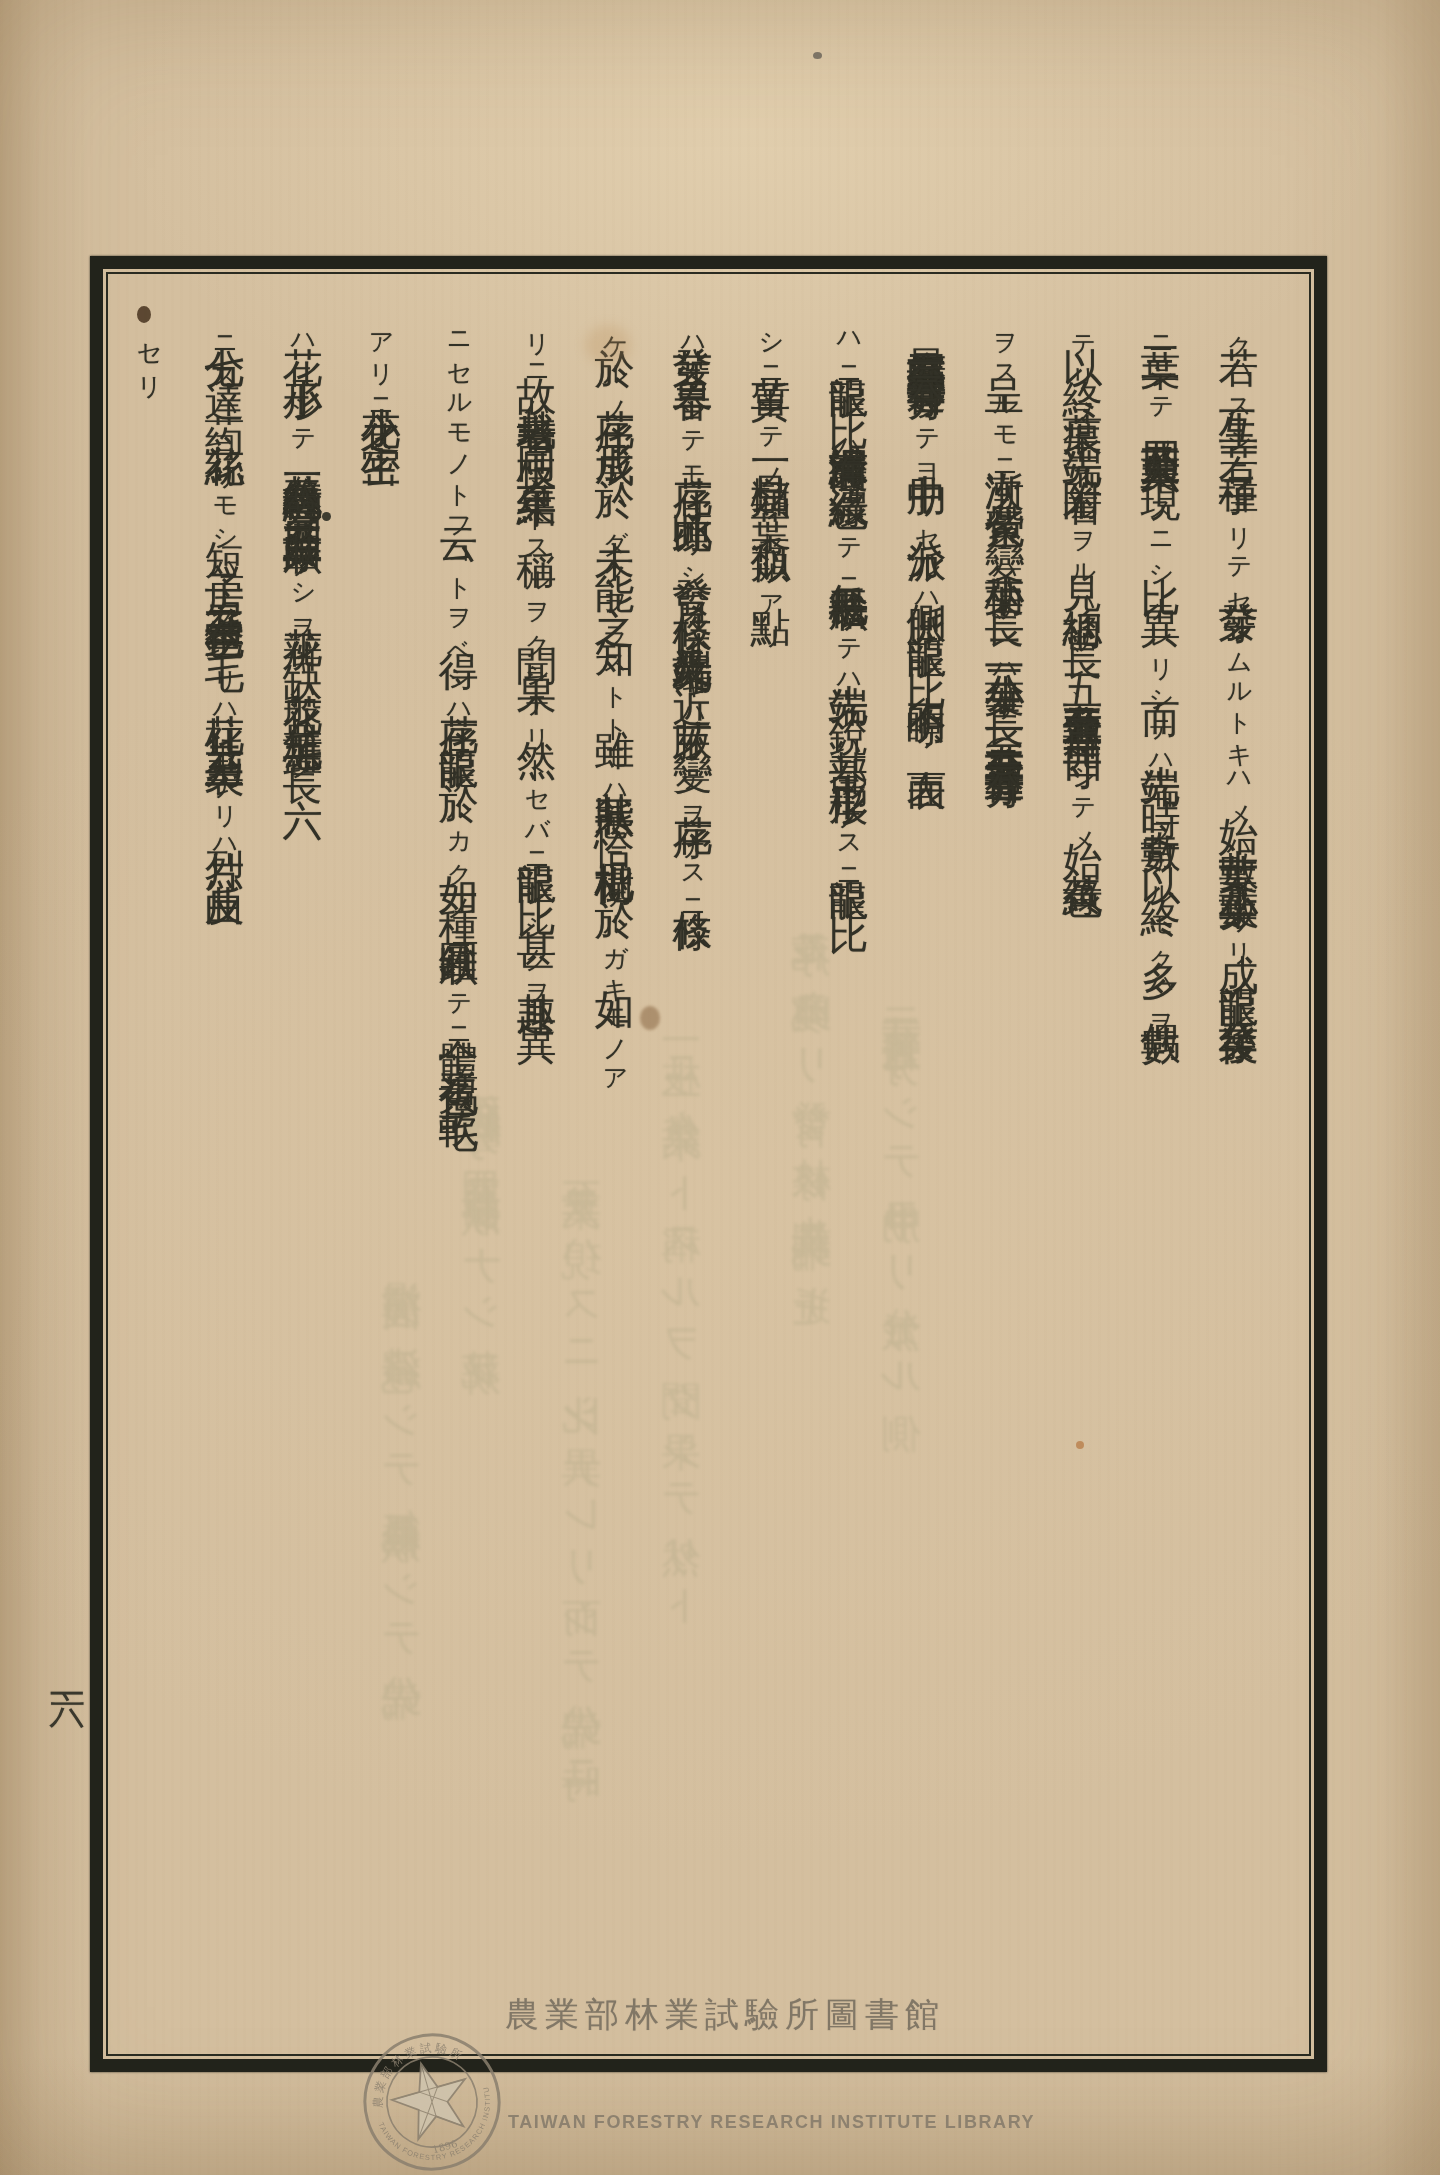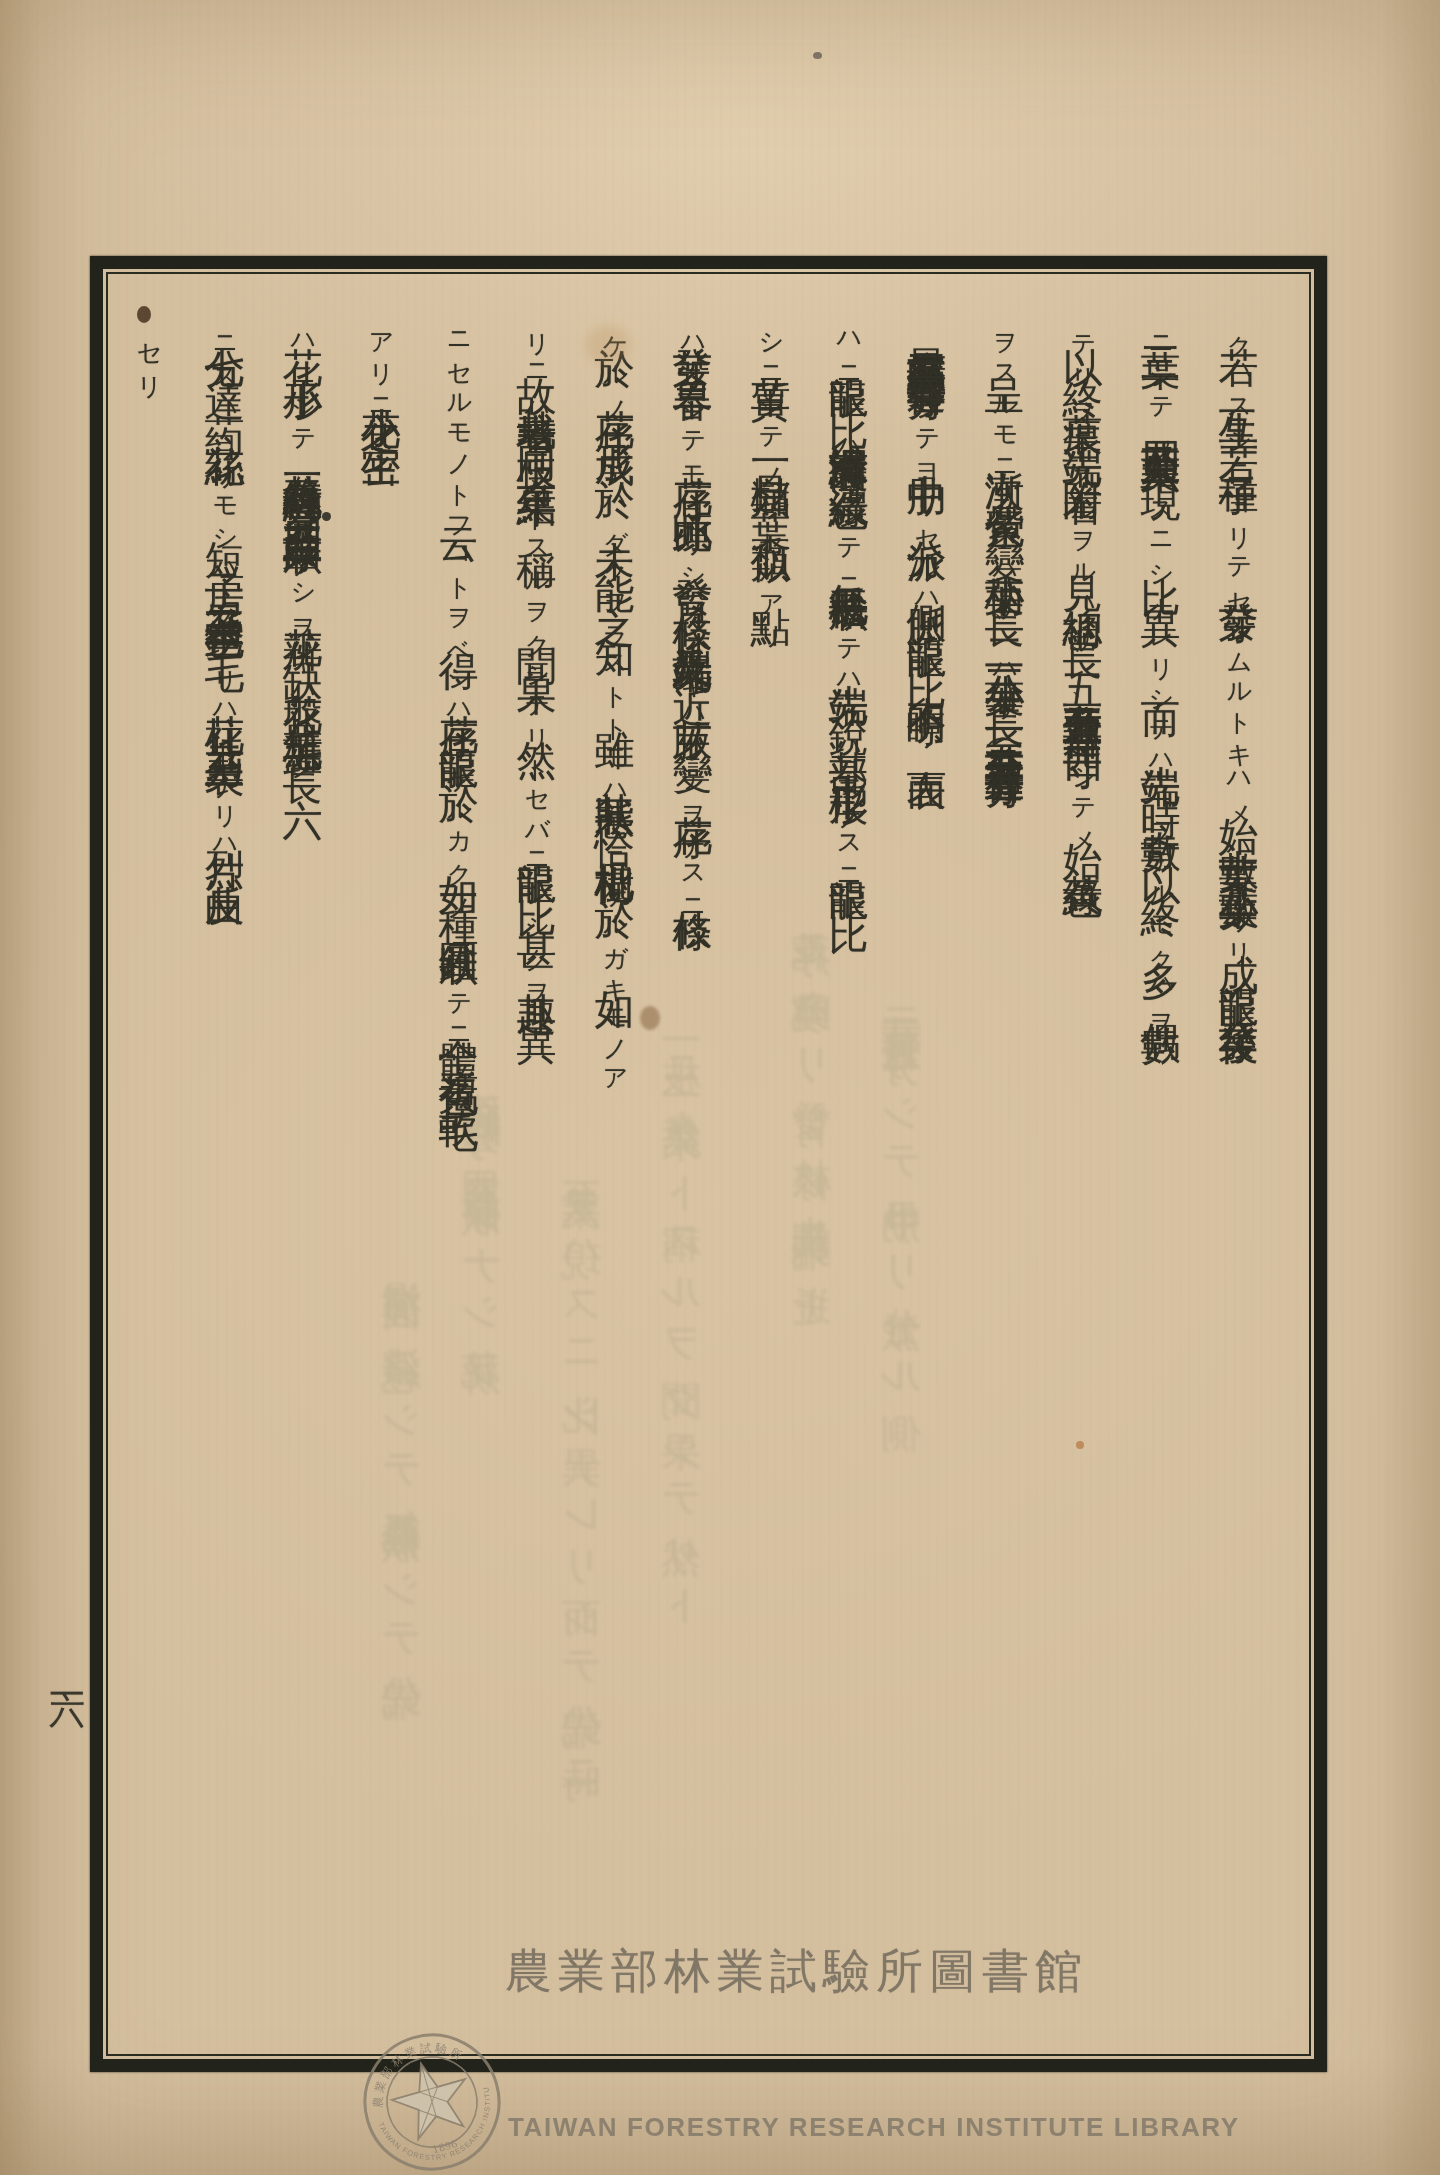--- a/index.html
+++ b/index.html
@@ -46,28 +46,28 @@
   
   .ghost{
     position:absolute;writing-mode:vertical-rl;font-size:40px;line-height:80px;
     color:#66754f;opacity:.12;filter:blur(1.4px);transform:scaleX(-1);
     pointer-events:none;white-space:nowrap;letter-spacing:4px;
   }
   
   .speck{position:absolute;border-radius:50%;pointer-events:none;}
   
   .stamp-cjk{
-    position:absolute;left:505px;top:1940px;width:575px;
-    font-size:47px;letter-spacing:6px;color:rgba(125,115,99,.92);
+    position:absolute;left:505px;top:1992px;width:575px;
+    font-size:34px;letter-spacing:6px;color:rgba(125,115,99,.92);
     white-space:nowrap;text-shadow:0 0 1px rgba(125,115,99,.4);
   }
   .stamp-latin{
     position:absolute;left:508px;top:2112px;width:600px;
     font-family:"Liberation Sans","DejaVu Sans",sans-serif;
-    font-size:26px;letter-spacing:1.6px;font-weight:bold;
+    font-size:18px;letter-spacing:1.6px;font-weight:bold;
     color:rgba(134,124,108,.9);white-space:nowrap;
   }
   .seal{position:absolute;left:360px;top:2030px;width:144px;height:144px;
     transform:rotate(-16deg);opacity:.85;}
 </style>
 </head>
 <body>
 
 <div class="vignette"></div>
 <div class="grain"></div>

